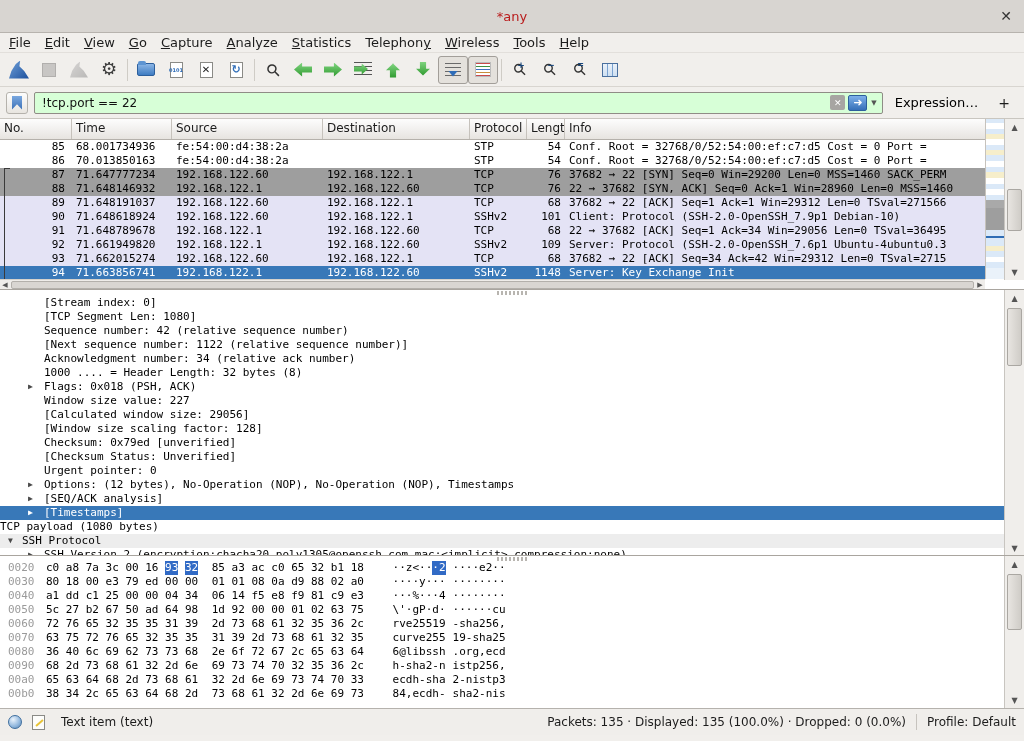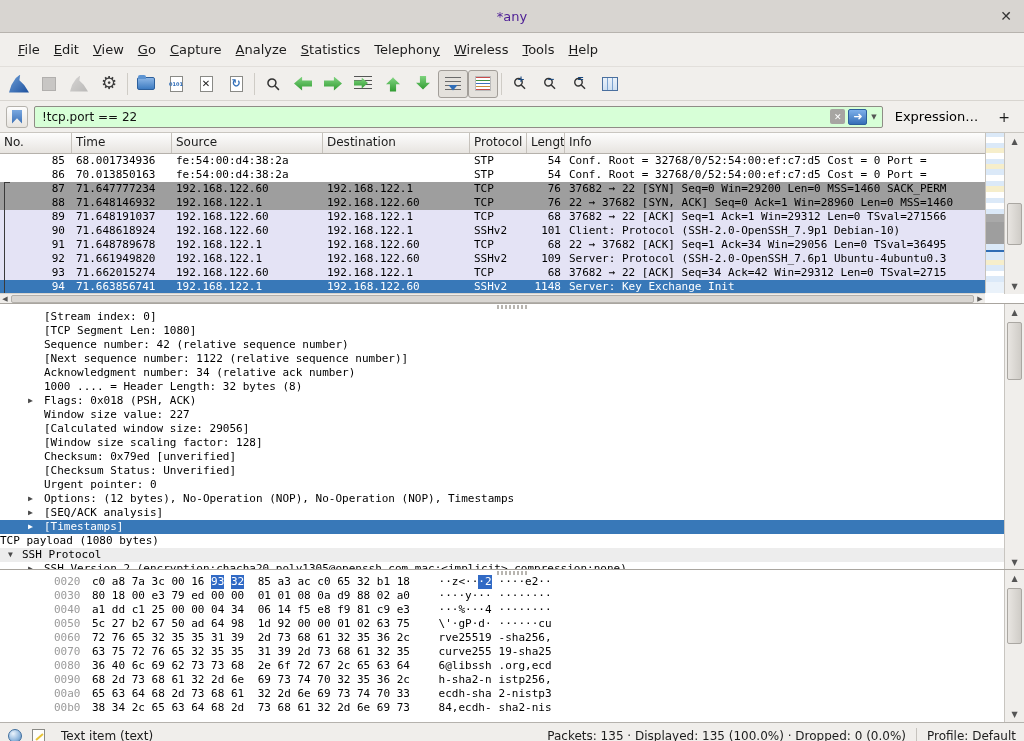--- a/index.html
+++ b/index.html
@@ -3,25 +3,25 @@
 <meta charset="utf-8">
 <style>
   * { margin:0; padding:0; box-sizing:border-box; }
   html,body { width:1024px; height:741px; overflow:hidden; }
   body { font-family:"DejaVu Sans","Liberation Sans",sans-serif; background:#f1efec; }
   .window { position:relative; width:1024px; height:741px; background:#f1efec; }
 
   
   .titlebar { height:33px; background:#d8d5d1; border-bottom:1px solid #b7b3ae; position:relative;
               display:flex; align-items:center; justify-content:center; }
-  .titlebar .title { font-size:13px; color:#4c1d95; }
+  .titlebar .title { font-size:13px; color:#b91c1c; }
   .titlebar .close { position:absolute; right:12px; top:7px; font-size:14px; color:#333; cursor:default; line-height:18px; }
 
   
-  .menubar { height:34px; background:#f1efec; display:flex; align-items:center; padding-left:11px; border-bottom:1px solid #e2dfdb;}
+  .menubar { height:20px; background:#f1efec; display:flex; align-items:center; padding-left:2px; border-bottom:1px solid #e2dfdb;}
   .menu-item { font-size:13px; color:#1c1c1c; padding:3px 7px; }
   .menu-item u { text-decoration:underline; }
 
   
   .toolbar { height:34px; background:#f1efec; display:flex; align-items:center; padding-left:4px; border-bottom:1px solid #d8d5d0; }
   .tbtn { width:30px; height:28px; display:flex; align-items:center; justify-content:center; border-radius:3px; position:relative; }
   .tbtn.pressed { border:1px solid #a29e99; background:#e4e1dc; }
   .tbtn.disabled { opacity:.55; filter:grayscale(.8); }
   .tsep { width:1px; height:22px; background:#cfccc6; margin:0 3px; }
   .tic { display:block; position:relative; }
@@ -121,21 +121,21 @@
   .d-line { height:14px; line-height:14px; font-family:"DejaVu Sans Mono","Liberation Mono",monospace; font-size:11px;
         color:#000; white-space:nowrap; position:relative; }
   .d-line.shaded { background:#ededed; }
   .d-line.selected { background:#3878b8; color:#fff; }
   .d-exp { position:absolute; font-size:8px; color:#4a4a4a; top:0; }
   .d-line.selected .d-exp { color:#fff; }
 
   
   .hex-pane { position:relative; height:152px; background:#fff; overflow:hidden; }
   .hex-lines { padding-top:5px; }
-  .hx-row { height:14px; line-height:14px; font-family:"DejaVu Sans Mono","Liberation Mono",monospace; font-size:11px; white-space:nowrap; display:flex;padding-left:46px; }
+  .hx-row { height:14px; line-height:14px; font-family:"DejaVu Sans Mono","Liberation Mono",monospace; font-size:11px; white-space:nowrap; display:flex; }
   .hx-off { color:#9a9a9a; width:36px; padding-left:8px; flex-shrink:0; }
   .hx-bytes { padding-left:10px; color:#000; }
   .hx-b { display:inline-block; padding:0 0; margin-right:6.6px; }
   .hx-b.gap { margin-left:7px; }
   .hx-b.hl, .hx-a.hl { background:#316ac5; color:#fff; }
   .hx-ascii { padding-left:22px; color:#000; }
   .hx-a { display:inline-block; white-space:pre; }
   .hx-a.gap { margin-left:7px; }
 
   

